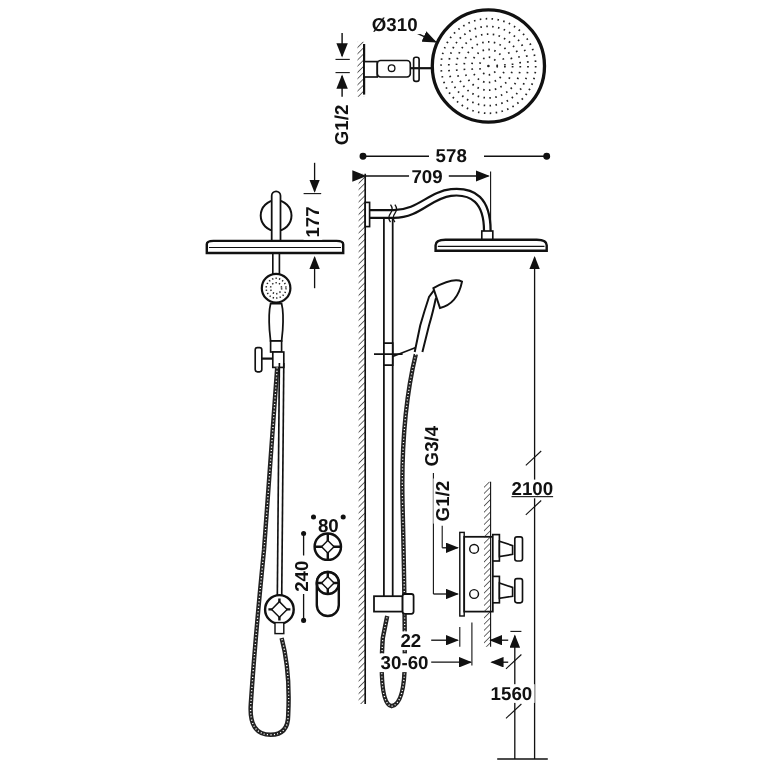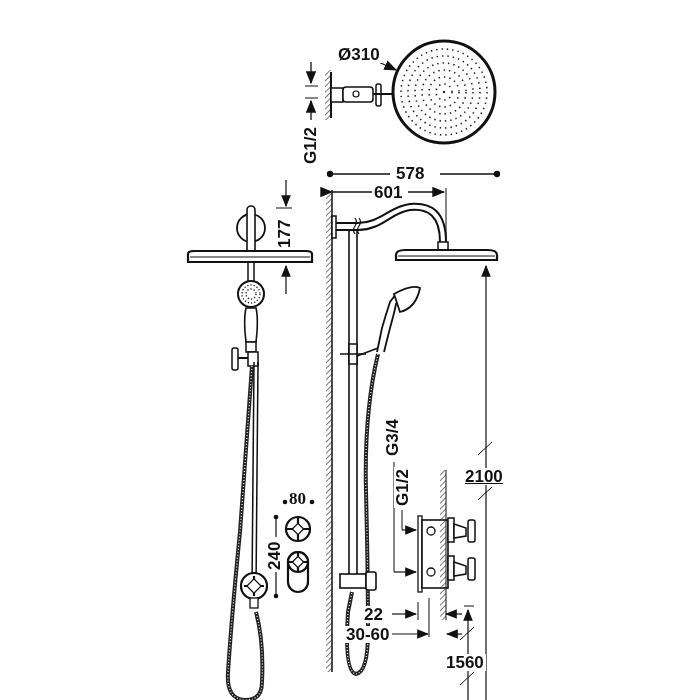--- a/index.html
+++ b/index.html
@@ -1,17 +1,17 @@
 <!DOCTYPE html>
 <html><head>
 <meta charset="utf-8">
 <style>
   html,body{margin:0;padding:0;background:#ffffff;}
   body{width:700px;height:700px;overflow:hidden;position:relative;font-family:"Liberation Sans",sans-serif;}
-  #stage{position:absolute;left:0;top:0;width:700px;height:588px;margin-top:32px;}
+  #stage{position:absolute;left:0;top:0;width:700px;height:588px;}
   svg{position:absolute;left:0;top:0;}
   .lbl{position:absolute;font-family:"Liberation Sans",sans-serif;font-weight:bold;color:#111;font-size:17px;line-height:1;white-space:nowrap;background:#fff;padding:0 2px;}
   .vert{transform-origin:left top;transform:rotate(-90deg);}
 </style>
 </head>
 <body>
 
 <div id="stage">
 <svg width="700" height="700" viewBox="0 0 700 700">
   <defs>
@@ -172,23 +172,23 @@
 
     <line x1="286" y1="148" x2="286" y2="174" stroke="#111" stroke-width="1.2" marker-end="url(#arr)"></line>
     <line x1="276" y1="176" x2="292" y2="176" stroke="#111" stroke-width="1"></line>
     <line x1="286" y1="262" x2="286" y2="234" stroke="#111" stroke-width="1.2" marker-end="url(#arr)"></line>
   </g>
 </svg>
 
 <span class="lbl" style="left:336px;top:14px;">Ø310</span>
 <span class="lbl vert" style="left:302px;top:134px;">G1/2</span>
 <span class="lbl" style="left:394px;top:133px;">578</span>
-<span class="lbl" style="left:372px;top:152px;">601</span>
+<span class="lbl" style="left:372px;top:152px;">709</span>
 <span class="lbl vert" style="left:276px;top:218px;">177</span>
 <span class="lbl vert" style="left:384px;top:426px;">G3/4</span>
 <span class="lbl vert" style="left:394px;top:476px;">G1/2</span>
 <span class="lbl" style="left:463px;top:436px;text-decoration:underline;">2100</span>
-<span class="lbl" style="left:287px;top:458px;background:transparent;font-family:Liberation Serif, serif;">80</span>
+<span class="lbl" style="left:287px;top:470px;background:transparent;">80</span>
 <span class="lbl vert" style="left:266px;top:540px;">240</span>
 <span class="lbl" style="left:362px;top:574px;">22</span>
 <span class="lbl" style="left:344px;top:594px;">30-60</span>
 <span class="lbl" style="left:444px;top:622px;">1560</span>
 </div>
 
 </body></html>

